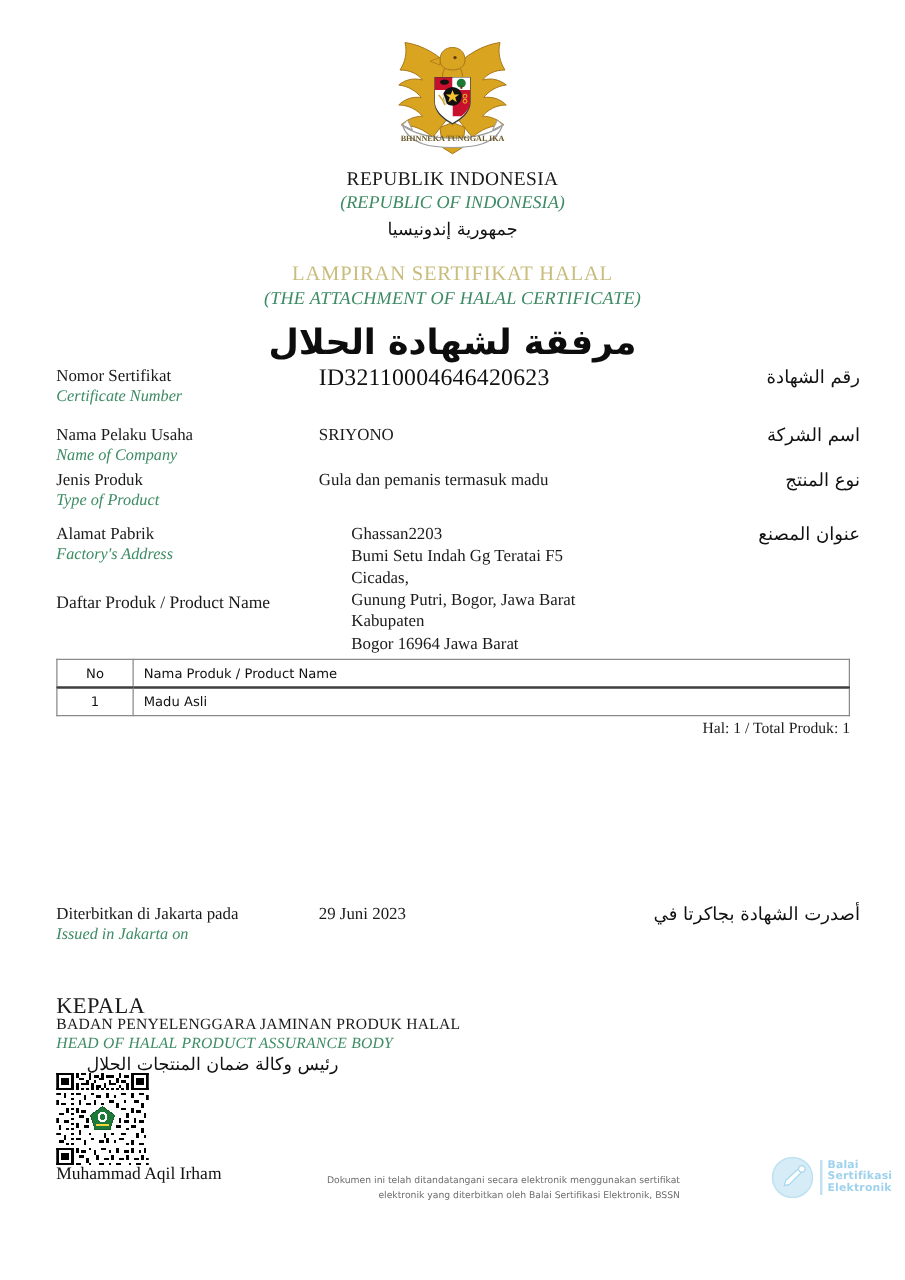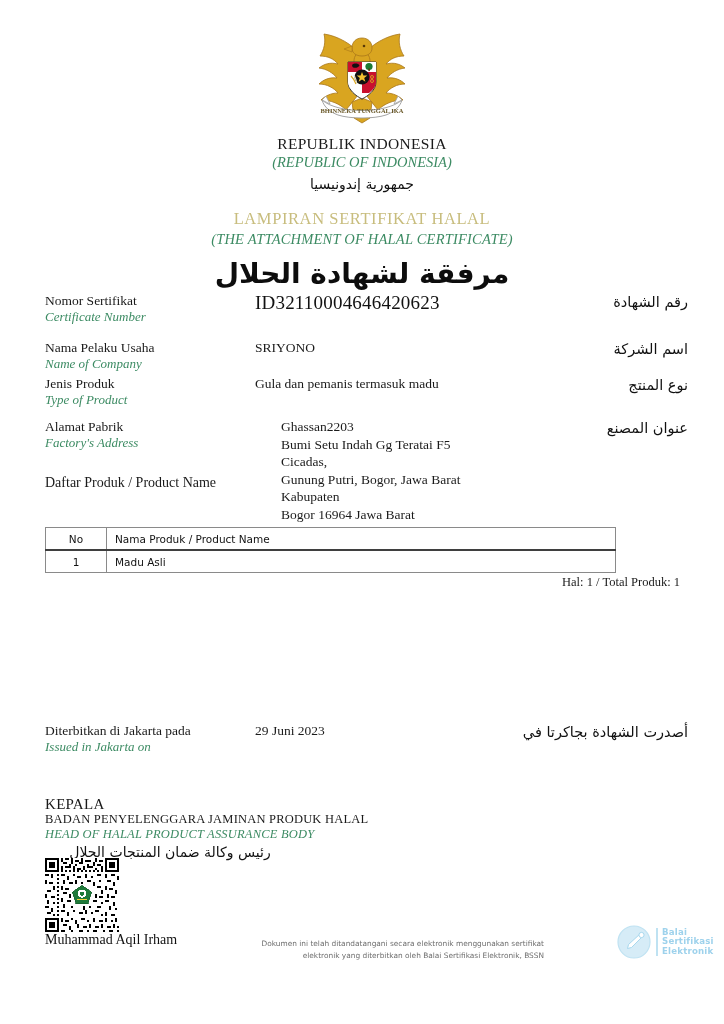--- a/index.html
+++ b/index.html
@@ -138,21 +138,21 @@
     position: absolute;
     left: 45px;
     top: 475px;
     font-size: 14px;
     color: #1a1a1a;
   }
   .prod-table {
     position: absolute;
     left: 45px;
     top: 527px;
-    width: 571px;
+    width: 635px;
     border-collapse: collapse;
     font-family: "DejaVu Sans", sans-serif;
   }
   .prod-table th, .prod-table td {
     border: 1px solid #8a8a8a;
     font-weight: normal;
     font-size: 10.5px;
     color: #111111;
     height: 21px;
     padding: 0 8px;
@@ -171,21 +171,21 @@
   
   .issued-row { top: 722px; }
 
   
   .sig-block {
     position: absolute;
     left: 45px;
     top: 797px;
   }
   .sig-kepala {
-    font-size: 15px;
+    font-size: 18px;
     letter-spacing: 0.3px;
     color: #1a1a1a;
     line-height: 15px;
   }
   .sig-badan {
     font-size: 12.5px;
     letter-spacing: 0.2px;
     color: #1a1a1a;
     line-height: 15px;
   }

